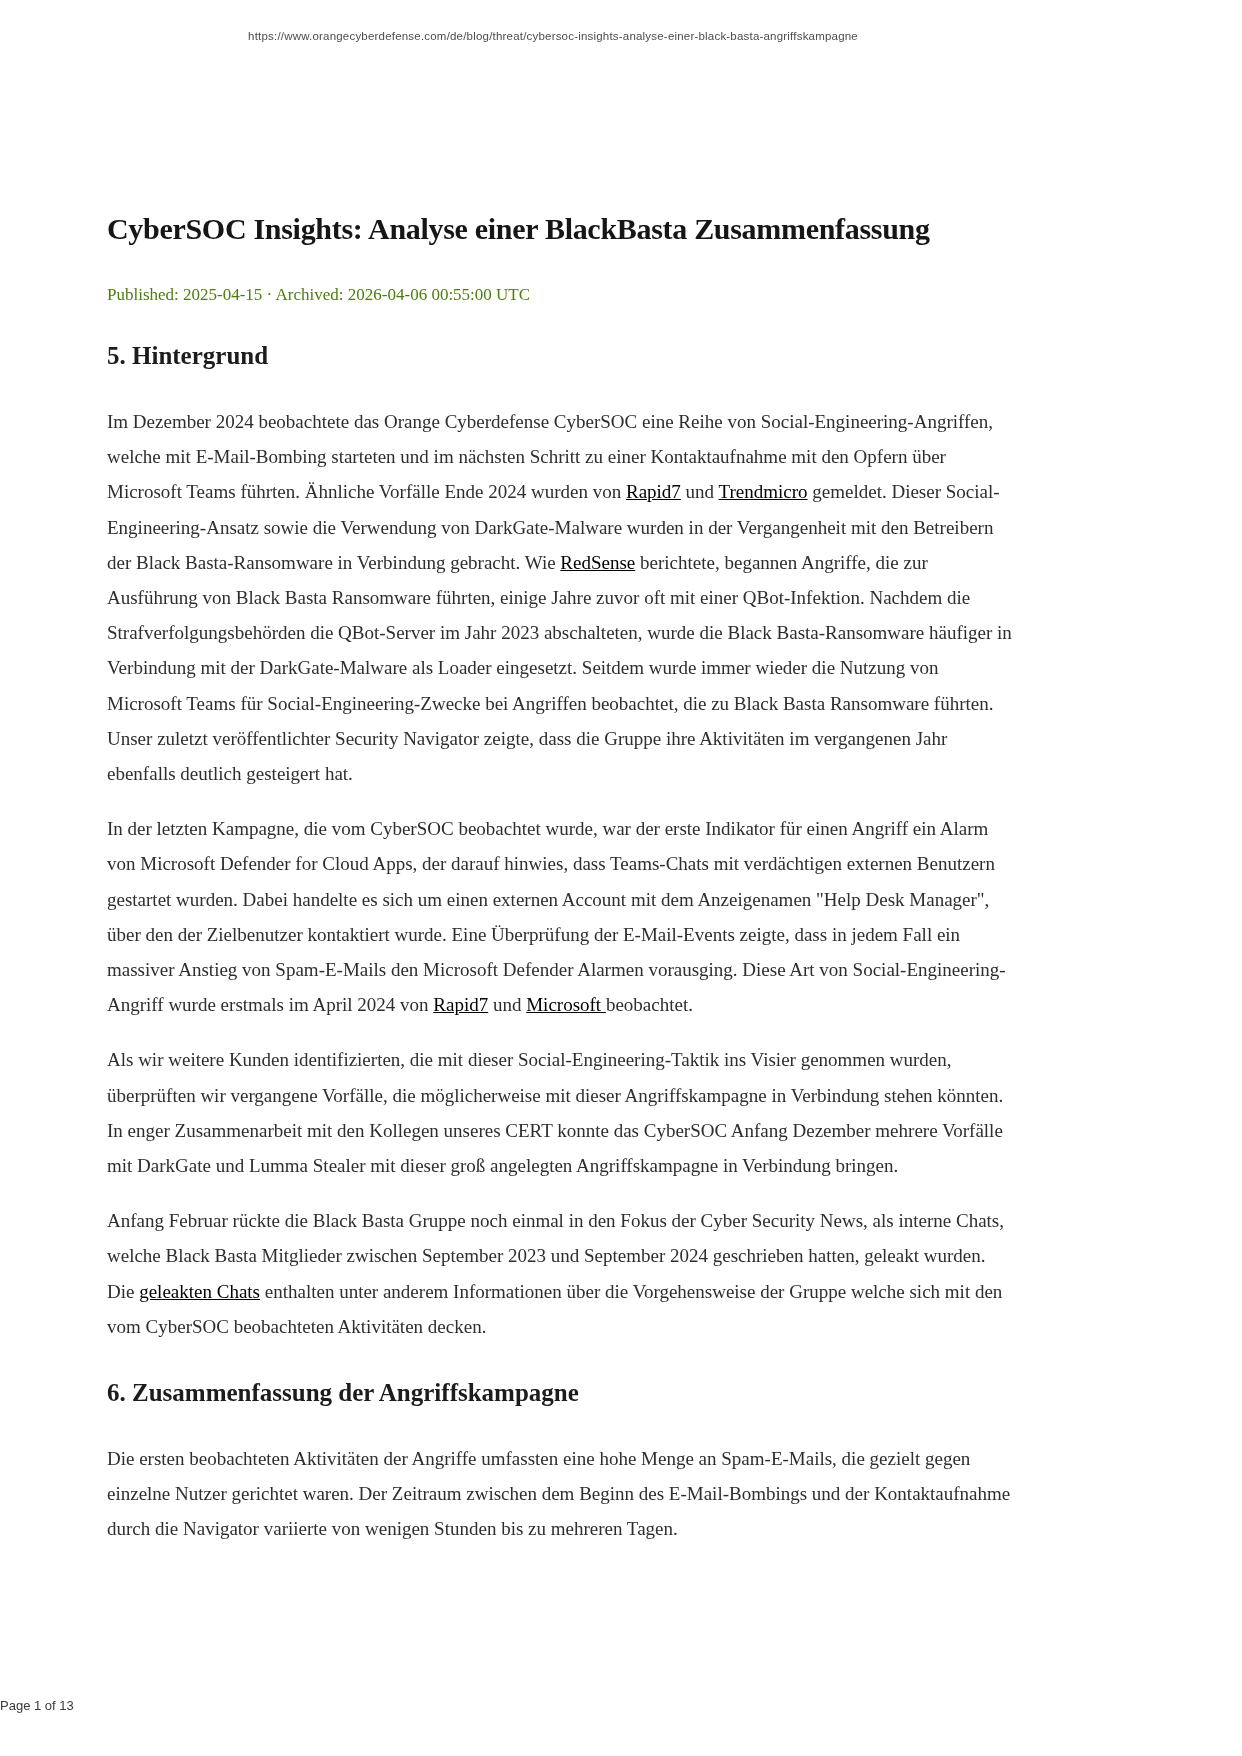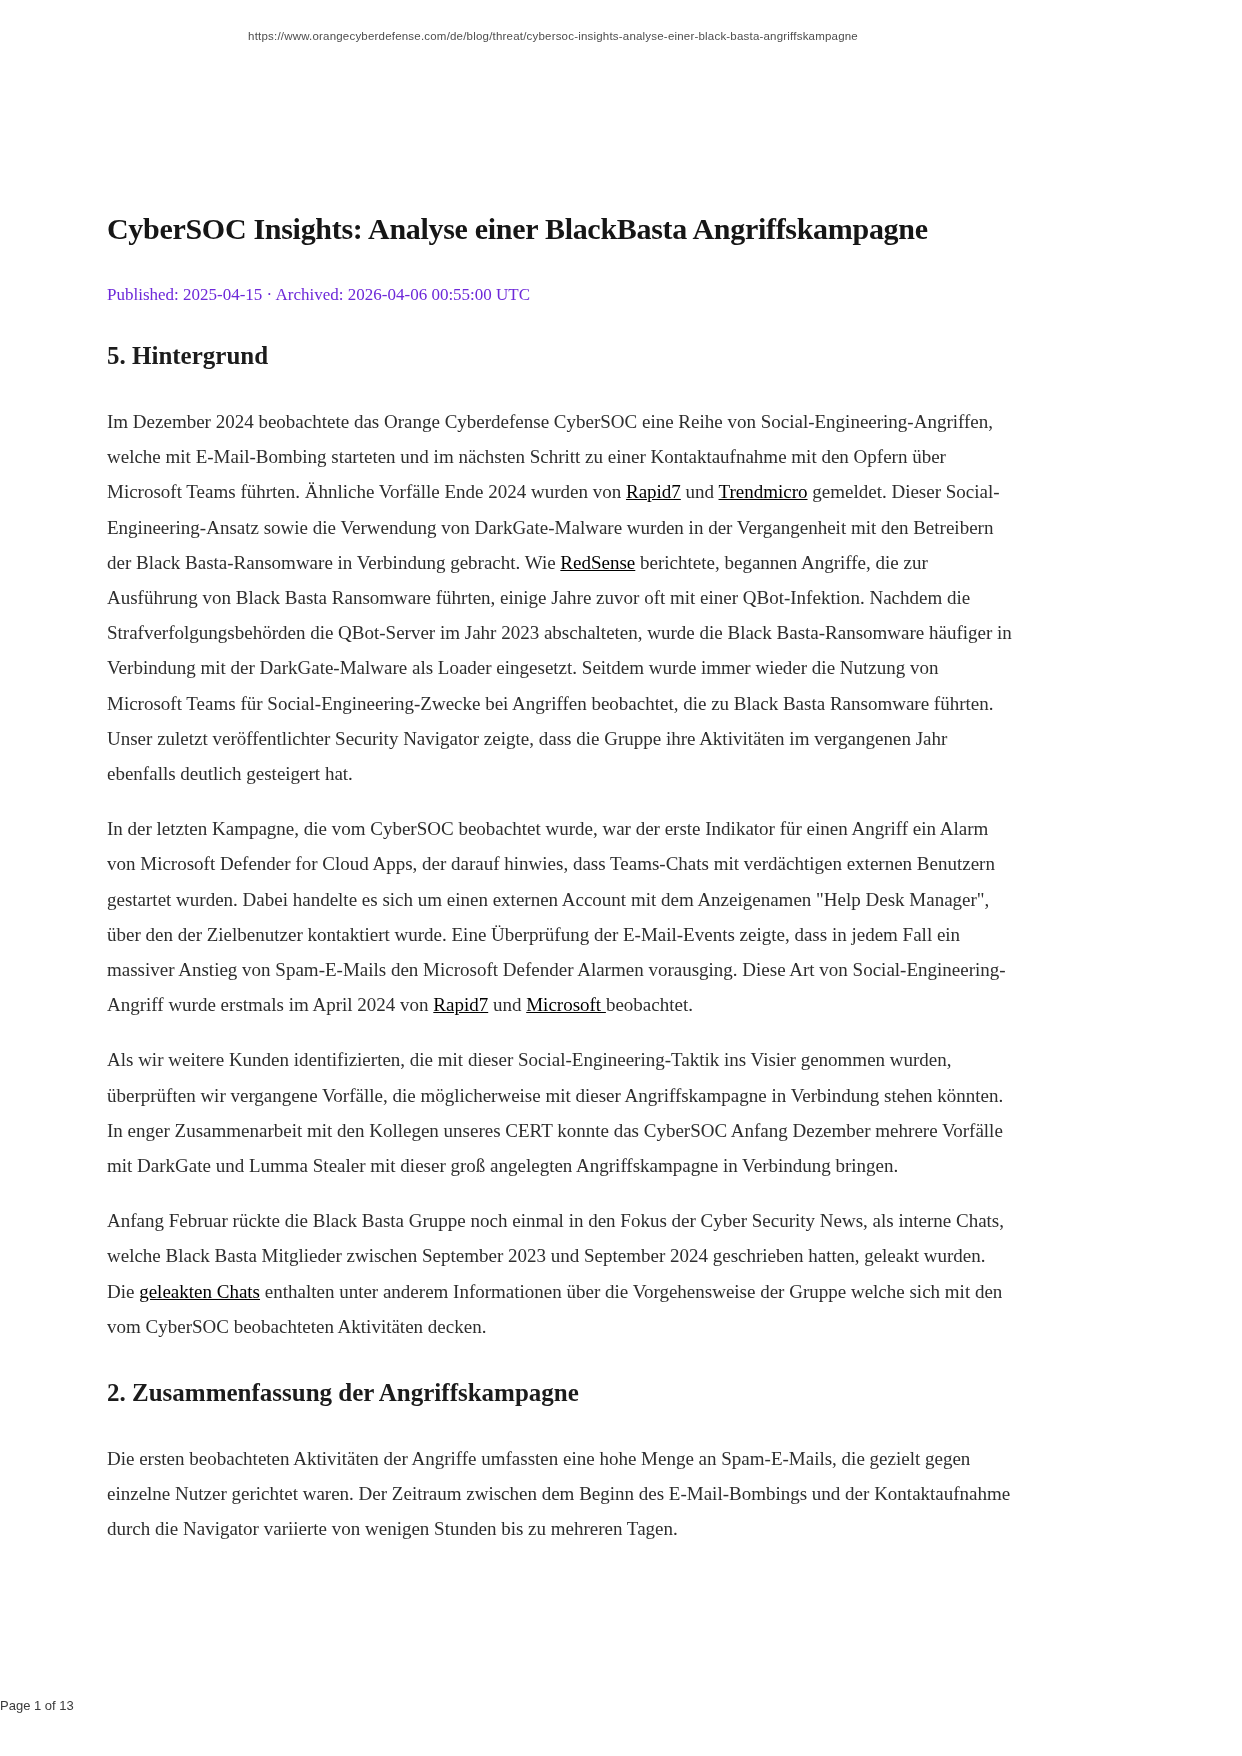--- a/index.html
+++ b/index.html
@@ -47,21 +47,21 @@
     font-size: 30px;
     line-height: 36px;
     font-weight: bold;
     letter-spacing: -0.3px;
     color: #161616;
   }
   .meta {
     margin-top: 36px;
     font-size: 17px;
     line-height: 24px;
-    color: #6d28d9;
+    color: #4d7c0f;
   }
   .sections h2 {
     margin: 33px 0 0 0;
     font-size: 25px;
     line-height: 32px;
     font-weight: bold;
     color: #1c1c1c;
   }
   .sections p {
     margin: 20px 0 0 0;
@@ -78,30 +78,30 @@
   }
 </style>
 </head>
 <body>
 
 <div class="page">
 
   <div class="print-header">https://www.orangecyberdefense.com/de/blog/threat/cybersoc-insights-analyse-einer-black-basta-angriffskampagne</div>
 
   <div class="doc">
-    <h1 class="title">CyberSOC Insights: Analyse einer BlackBasta Angriffskampagne</h1>
+    <h1 class="title">CyberSOC Insights: Analyse einer BlackBasta Zusammenfassung</h1>
 
     <div class="meta">Published: 2025-04-15 · Archived: 2026-04-06 00:55:00 UTC</div>
 
     <div class="sections">
         <h2>5. Hintergrund</h2>
         <p>Im Dezember 2024 beobachtete das Orange Cyberdefense CyberSOC eine Reihe von Social-Engineering-Angriffen, welche mit E-Mail-Bombing starteten und im nächsten Schritt zu einer Kontaktaufnahme mit den Opfern über Microsoft Teams führten. Ähnliche Vorfälle Ende 2024 wurden von <a href="#">Rapid7</a> und <a href="#">Trendmicro</a> gemeldet. Dieser Social-Engineering-Ansatz sowie die Verwendung von DarkGate-Malware wurden in der Vergangenheit mit den Betreibern der Black Basta-Ransomware in Verbindung gebracht. Wie <a href="#">RedSense</a> berichtete, begannen Angriffe, die zur Ausführung von Black Basta Ransomware führten, einige Jahre zuvor oft mit einer QBot-Infektion. Nachdem die Strafverfolgungsbehörden die QBot-Server im Jahr 2023 abschalteten, wurde die Black Basta-Ransomware häufiger in Verbindung mit der DarkGate-Malware als Loader eingesetzt. Seitdem wurde immer wieder die Nutzung von Microsoft Teams für Social-Engineering-Zwecke bei Angriffen beobachtet, die zu Black Basta Ransomware führten. Unser zuletzt veröffentlichter Security Navigator zeigte, dass die Gruppe ihre Aktivitäten im vergangenen Jahr ebenfalls deutlich gesteigert hat.</p>
         <p>In der letzten Kampagne, die vom CyberSOC beobachtet wurde, war der erste Indikator für einen Angriff ein Alarm von Microsoft Defender for Cloud Apps, der darauf hinwies, dass Teams-Chats mit verdächtigen externen Benutzern gestartet wurden. Dabei handelte es sich um einen externen Account mit dem Anzeigenamen "Help Desk Manager", über den der Zielbenutzer kontaktiert wurde. Eine Überprüfung der E-Mail-Events zeigte, dass in jedem Fall ein massiver Anstieg von Spam-E-Mails den Microsoft Defender Alarmen vorausging. Diese Art von Social-Engineering-Angriff wurde erstmals im April 2024 von <a href="#">Rapid7</a> und <a href="#">Microsoft </a>beobachtet.</p>
         <p>Als wir weitere Kunden identifizierten, die mit dieser Social-Engineering-Taktik ins Visier genommen wurden, überprüften wir vergangene Vorfälle, die möglicherweise mit dieser Angriffskampagne in Verbindung stehen könnten. In enger Zusammenarbeit mit den Kollegen unseres CERT konnte das CyberSOC Anfang Dezember mehrere Vorfälle mit DarkGate und Lumma Stealer mit dieser groß angelegten Angriffskampagne in Verbindung bringen.</p>
         <p>Anfang Februar rückte die Black Basta Gruppe noch einmal in den Fokus der Cyber Security News, als interne Chats, welche Black Basta Mitglieder zwischen September 2023 und September 2024 geschrieben hatten, geleakt wurden. Die <a href="#">geleakten Chats</a> enthalten unter anderem Informationen über die Vorgehensweise der Gruppe welche sich mit den vom CyberSOC beobachteten Aktivitäten decken.</p>
-        <h2>2. Zusammenfassung der Angriffskampagne</h2>
+        <h2>6. Zusammenfassung der Angriffskampagne</h2>
         <p>Die ersten beobachteten Aktivitäten der Angriffe umfassten eine hohe Menge an Spam-E-Mails, die gezielt gegen einzelne Nutzer gerichtet waren. Der Zeitraum zwischen dem Beginn des E-Mail-Bombings und der Kontaktaufnahme durch die Navigator variierte von wenigen Stunden bis zu mehreren Tagen.</p>
       </div>
   </div>
 
   <div class="print-footer">Page 1 of 13</div>
 
 </div>
 
 </body></html>

